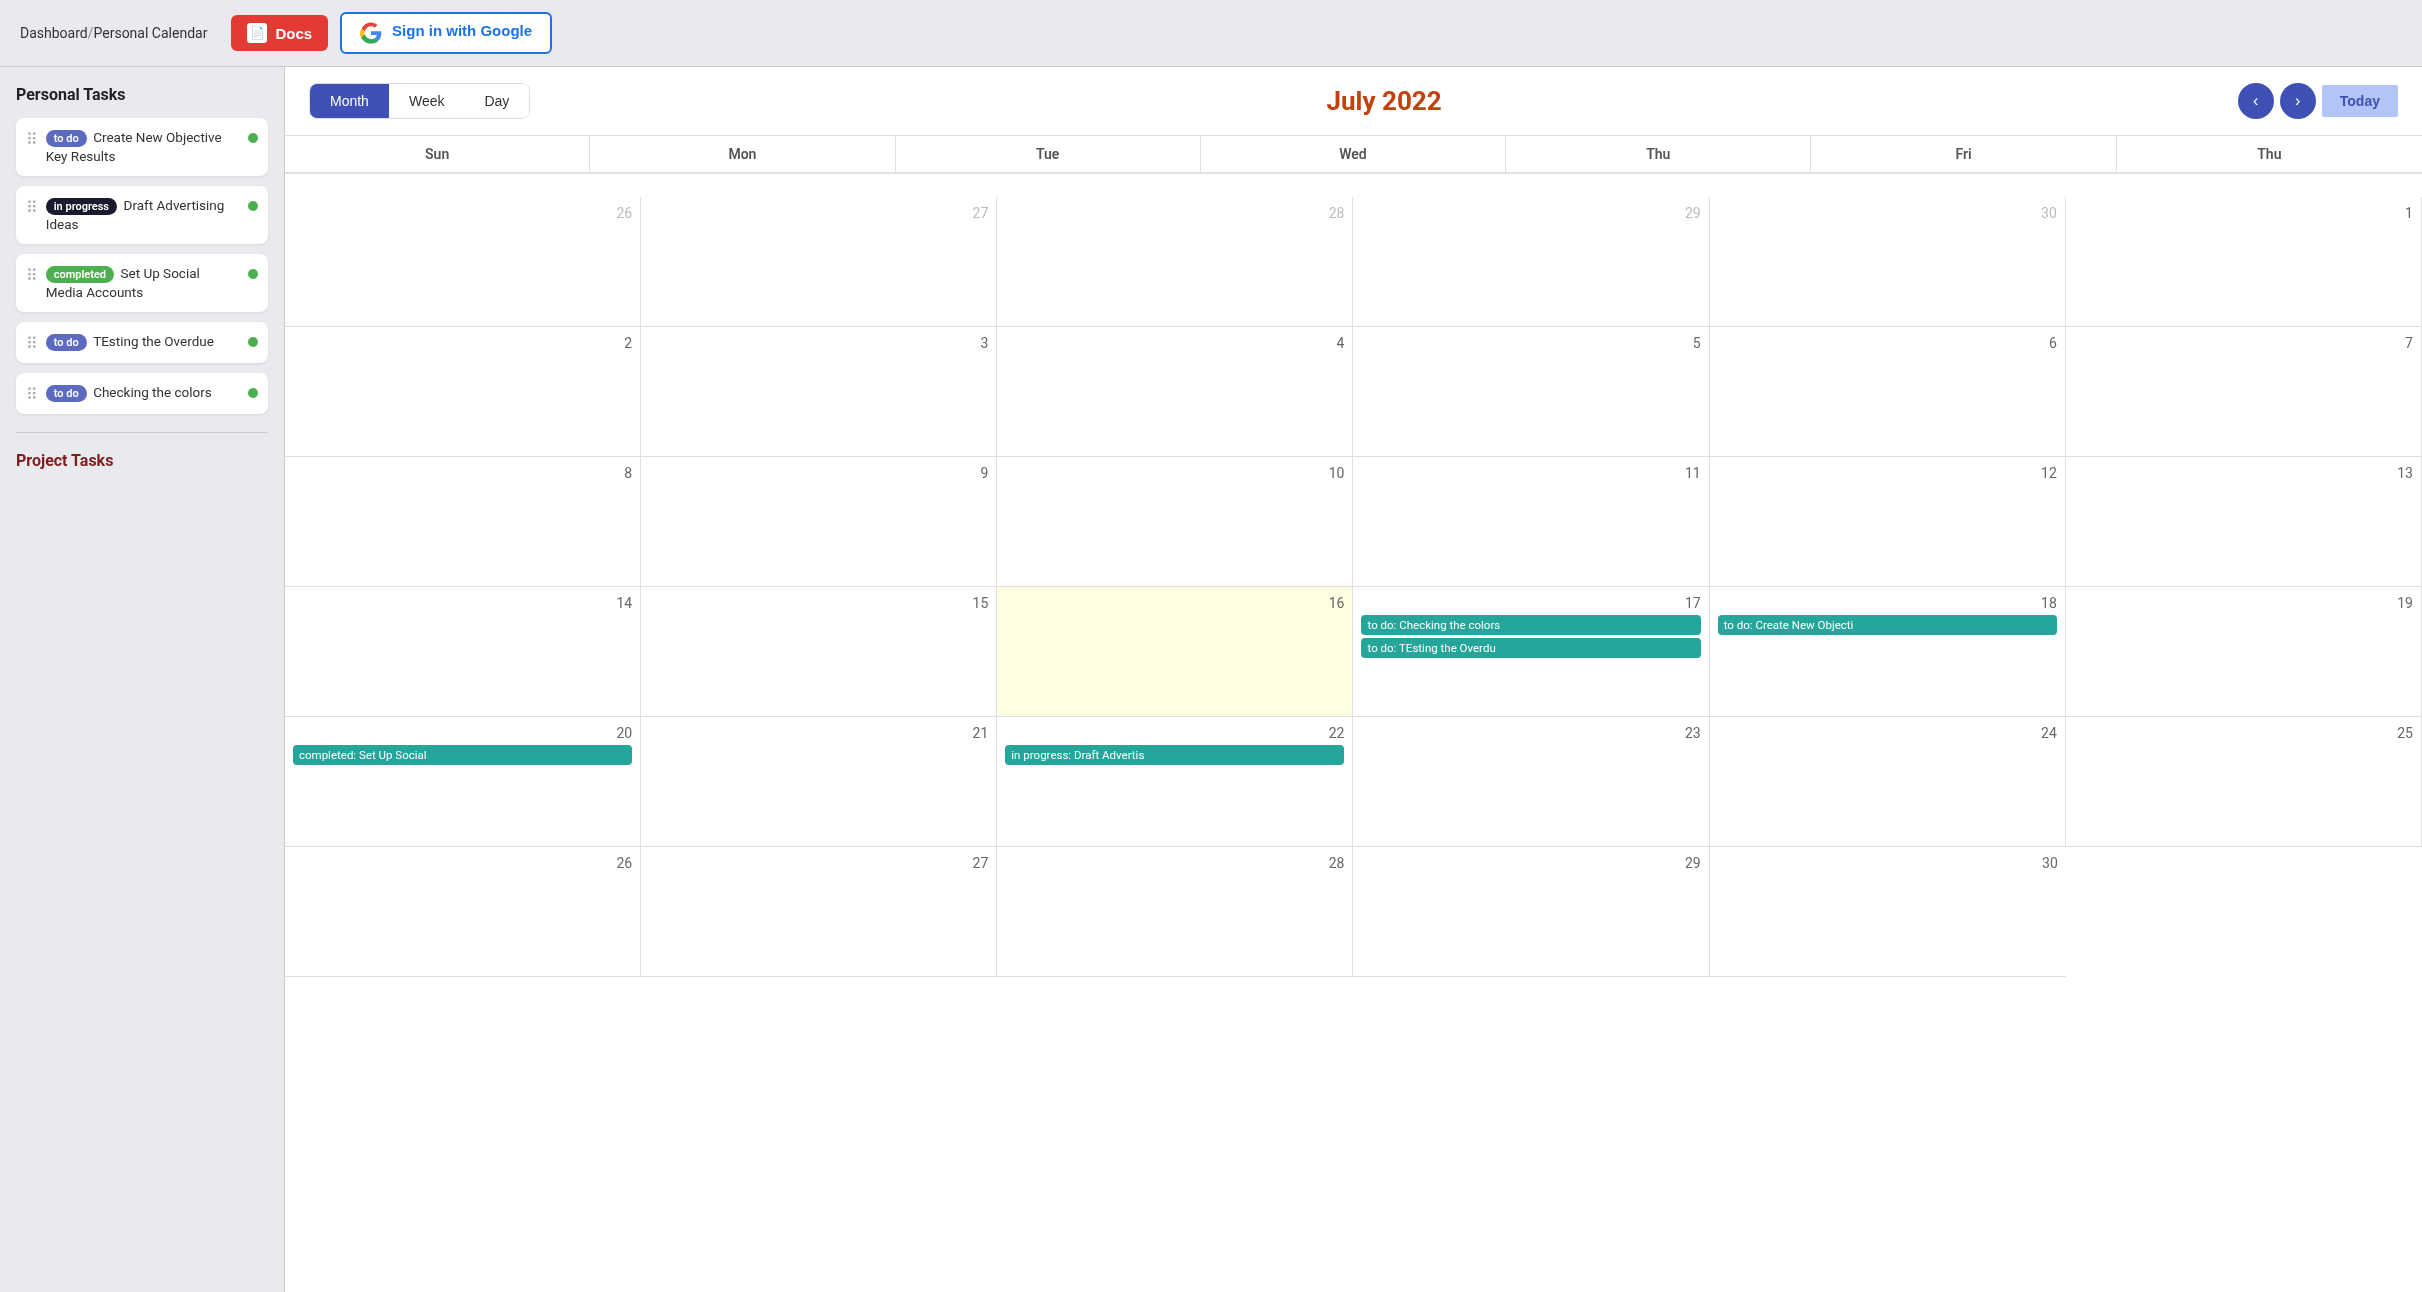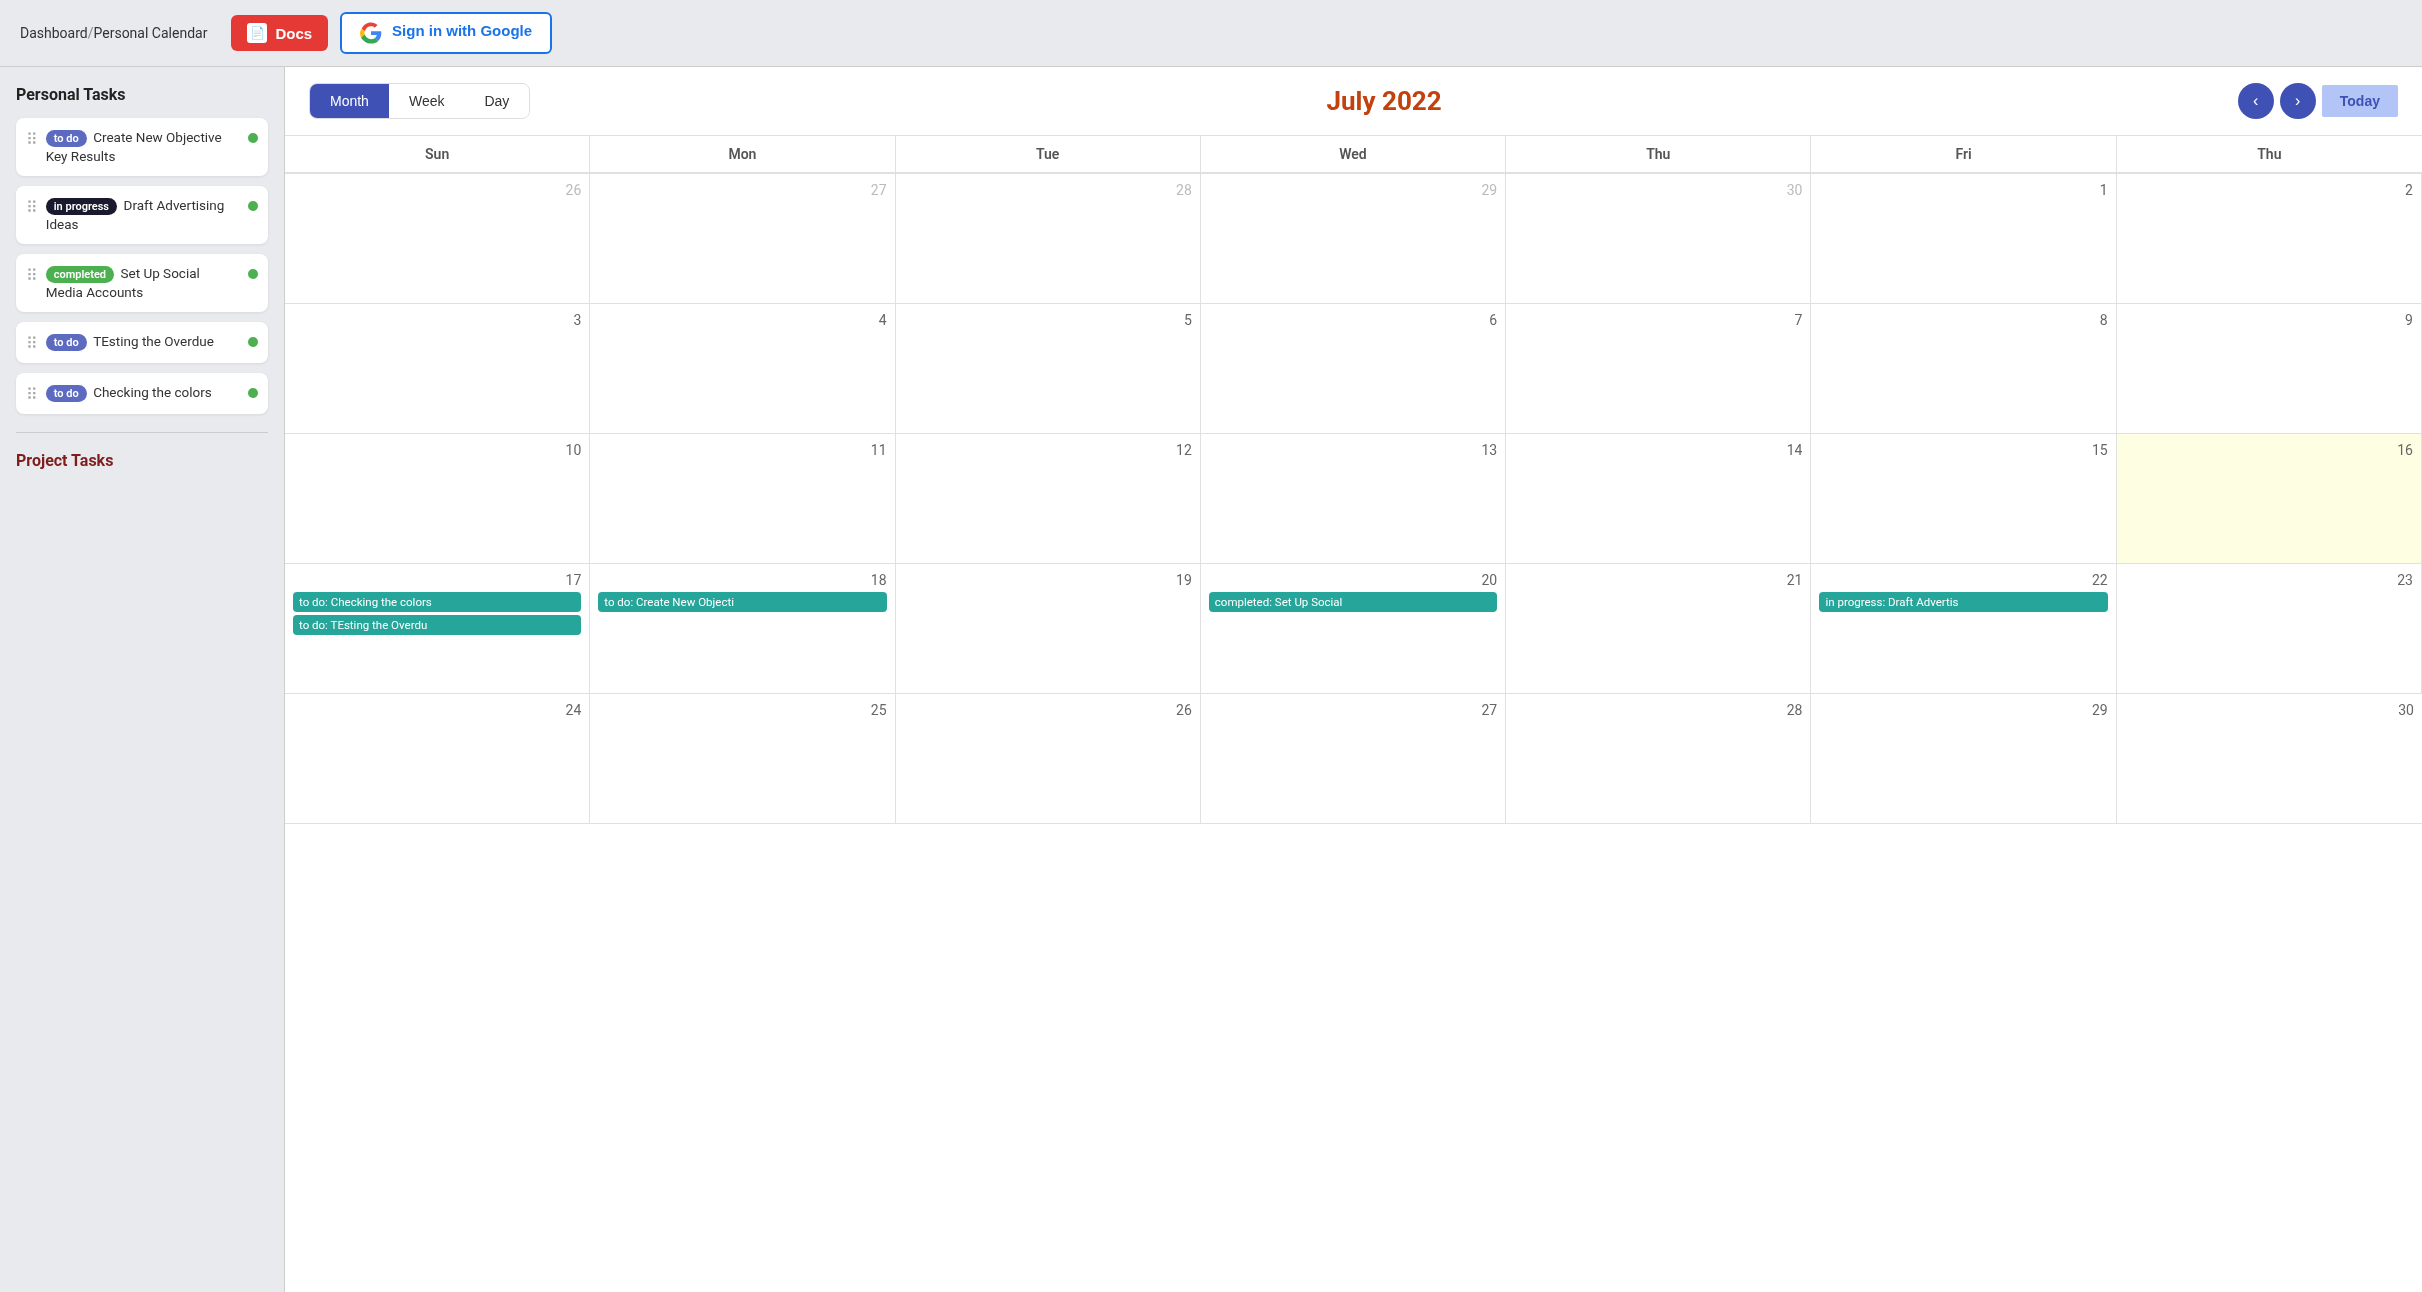--- a/index.html
+++ b/index.html
@@ -267,23 +267,24 @@
 
     
     .cal-header-row {
       display: grid;
       grid-template-columns: repeat(7, 1fr);
       border-bottom: 1px solid #e0e0e0;
     }
 
     .cal-body {
       display: grid;
-      grid-template-columns: repeat(7, 1fr);
+      grid-template-columns: repeat(6, 1fr);
       grid-template-rows: repeat(5, 1fr);
       flex: 1;
+      margin-top: 23px;
     }
   </style>
 </head>
 <body>
 
 <div class="topbar">
   <div class="breadcrumb">
     <span>Dashboard</span>
     <span class="breadcrumb-sep">/</span>
     <span>Personal Calendar</span>

